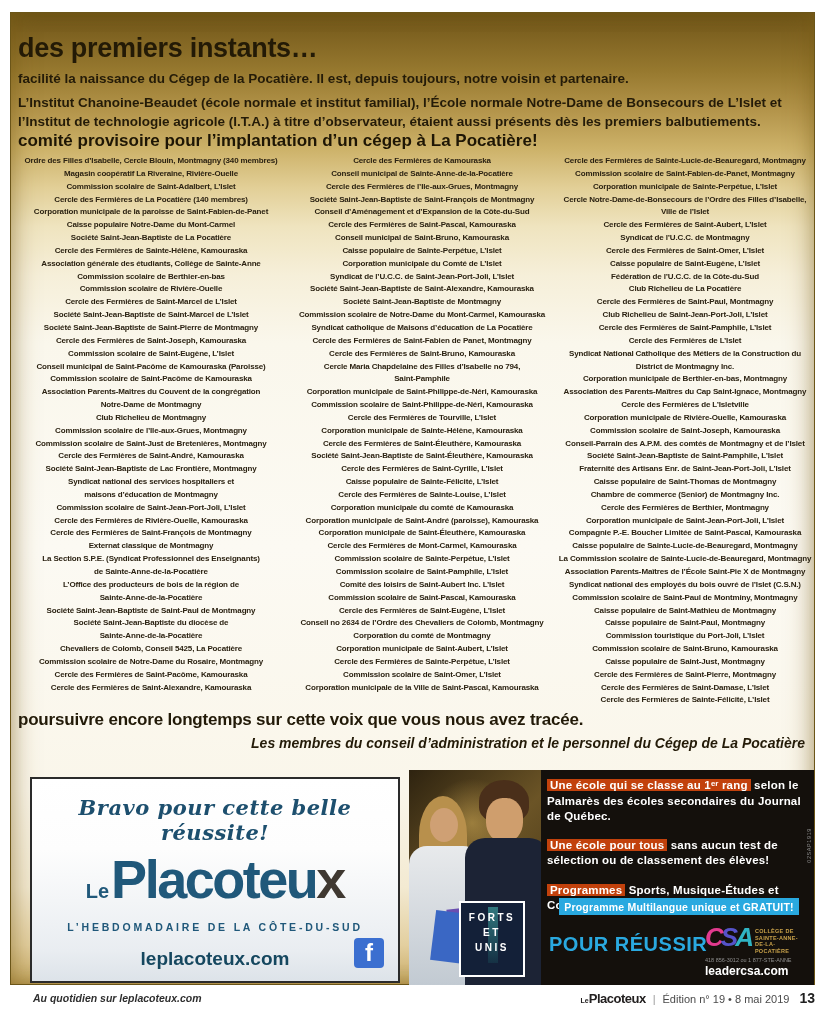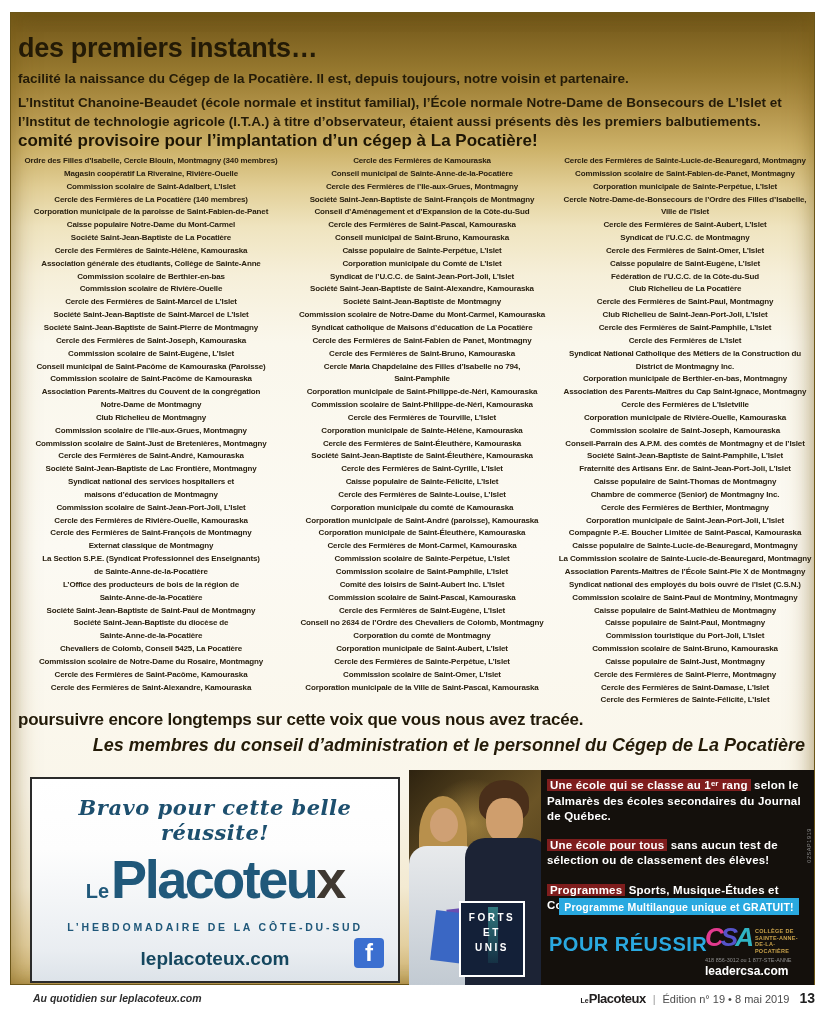--- a/index.html
+++ b/index.html
@@ -23,21 +23,21 @@
   .subhead { position:absolute; left:7px; top:118px; font-size:17px; font-weight:bold; color:#1e1605; }
 
   .org-col { position:absolute; top:142px; height:560px; overflow:hidden; text-align:center;
              font-size:8px; font-weight:bold; color:#2b2212; letter-spacing:-0.15px; }
   .org-col > div { white-space:pre; line-height:12.85px; }
   .col1 { left:4px;  width:272px; }
   .col2 { left:276px; width:270px; }
   .col3 { left:538px; width:272px; }
 
   .closing { position:absolute; left:7px; top:697px; font-size:17px; font-weight:bold; color:#221a08; letter-spacing:-0.2px; }
-  .attribution { position:absolute; right:9px; top:722px; font-size:18px; font-style:italic; font-weight:bold; color:#241b08; }
+  .attribution { position:absolute; right:9px; top:722px; font-size:14px; font-style:italic; font-weight:bold; color:#241b08; }
 
   
   .placoteux-ad {
     position:absolute; left:19px; top:764px; width:370px; height:206px;
     border:2px solid #2b2b2b;
     background:linear-gradient(180deg,#ffffff 0%,#fdfdfd 35%,#e9edf1 85%,#dde3e9 100%);
     text-align:center;
   }
   .bravo { margin-top:16px; font-family:"DejaVu Serif", serif; font-style:italic; font-weight:bold;
            font-size:21px; color:#1d4f6e; letter-spacing:0.5px; }
@@ -69,21 +69,21 @@
   .badge { position:absolute; left:50px; top:131px; width:66px; height:76px; background:#132038;
            border:2px solid #ffffff; text-align:center; overflow:hidden; }
   .badge-light { position:absolute; left:27px; top:4px; width:10px; height:56px; opacity:.55;
                  background:linear-gradient(180deg,#49c0b8,#173f4e); }
   .badge-text { position:relative; margin-top:7px; white-space:pre-line; color:#ffffff; font-weight:bold;
                 font-size:10px; letter-spacing:2.5px; line-height:15px; }
 
   .ad-text { position:absolute; left:138px; top:4px; width:254px; font-size:11.5px; font-weight:bold;
              color:#ffffff; line-height:15.5px; letter-spacing:0.2px; }
   .adp1 { margin-top:4px; } .adp2 { margin-top:13px; } .adp3 { margin-top:14px; }
-  .hl { background:#7f1d1d; padding:0 3px; -webkit-box-decoration-break:clone; box-decoration-break:clone; }
+  .hl { background:#c2410c; padding:0 3px; -webkit-box-decoration-break:clone; box-decoration-break:clone; }
 
   .banner { position:absolute; left:150px; top:128px; width:240px; background:#29a9e0; color:#ffffff;
             font-size:10.5px; font-weight:bold; text-align:center; padding:2.5px 2px; letter-spacing:0.2px; }
   .slogan { position:absolute; left:140px; top:163px; font-size:20px; font-weight:bold; color:#2aa9e0; letter-spacing:0.5px; }
   .csa-logo { position:absolute; left:296px; top:155px; width:104px; }
   .csa-row { display:flex; align-items:flex-start; }
   .csa-acronym { font-size:26px; font-weight:bold; font-style:italic; letter-spacing:-3px; line-height:24px; }
   .csa-c { color:#e23a8e; } .csa-s { color:#5553c9; } .csa-a { color:#2fb4c4; }
   .csa-name { white-space:pre-line; font-size:5.5px; line-height:6.5px; font-weight:bold; color:#c9a24a;
               margin-left:4px; margin-top:3px; letter-spacing:0.3px; }

